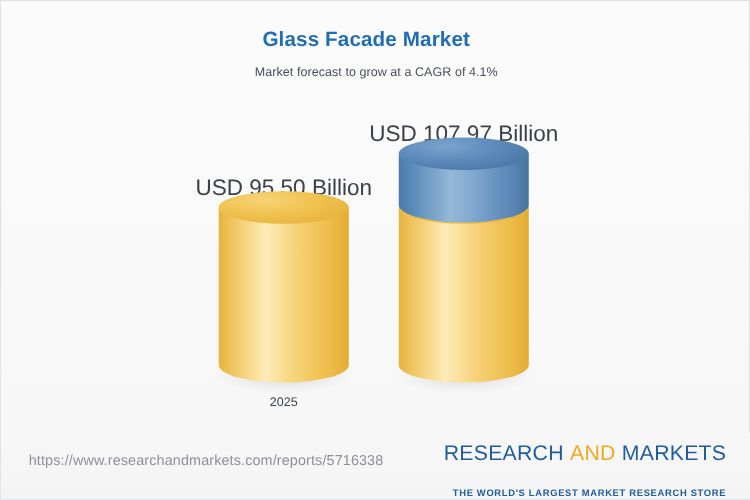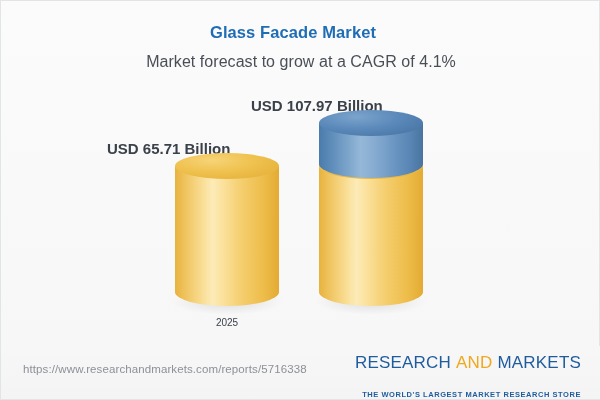--- a/index.html
+++ b/index.html
@@ -14,30 +14,30 @@
     background:linear-gradient(180deg,#fbfbfc 0%,#f8f8f9 70%,#f6f6f7 100%);
   }
 
   
   #chart-title{
     position:absolute;left:0;top:22px;width:584px;text-align:center;
     font-size:16.5px;font-weight:bold;color:#1f6db5;letter-spacing:.1px;
   }
   #chart-subtitle{
     position:absolute;left:0;top:52px;width:600px;text-align:center;
-    font-size:16px;color:#4a4f56;letter-spacing:.05px;
+    font-size:10px;color:#4a4f56;letter-spacing:.05px;
   }
 
   
   #plot{position:absolute;left:0;top:0;width:600px;height:345px;}
 
   .bar-group{position:absolute;}
   .value-label{
-    position:absolute;width:240px;text-align:left;left:-68px;
-    font-size:15px;font-weight:bold;color:#3b4149;white-space:nowrap;
+    position:absolute;width:240px;text-align:center;left:-68px;
+    font-size:18px;font-weight:normal;color:#3b4149;white-space:nowrap;
   }
   .cat-label{
     position:absolute;width:240px;text-align:center;left:-68px;
     font-size:10px;font-weight:normal;color:#3b4149;
   }
 
   
   .cyl{position:absolute;}
   .cyl-body{
     position:absolute;left:0;top:0;width:100%;height:100%;
@@ -92,21 +92,21 @@
 
 <div id="frame">
 
   <div id="chart-title">Glass Facade Market</div>
   <div id="chart-subtitle">Market forecast to grow at a CAGR of 4.1%</div>
 
   <div id="plot">
 
     <div class="bar-group" style="left:174px;top:0;width:104px;">
 
-      <div class="value-label" style="top:139px;">USD 65.71 Billion</div>
+      <div class="value-label" style="top:139px;">USD 95.50 Billion</div>
 
       <div class="shadow" style="left:-4px;top:288px;width:112px;height:26px;"></div>
 
       <div class="cyl" style="left:0;top:165px;width:104px;height:140px;">
         <div class="cyl-body gold-body"></div>
         <div class="cyl-top gold-top" style="top:-13px;"></div>
       </div>
 
       <div class="cat-label" style="top:316px;">2025</div>
     </div>

